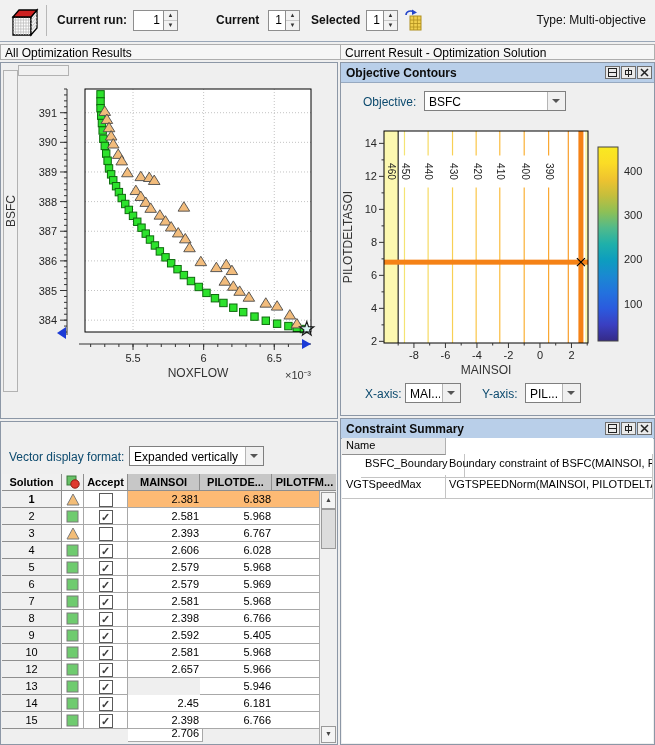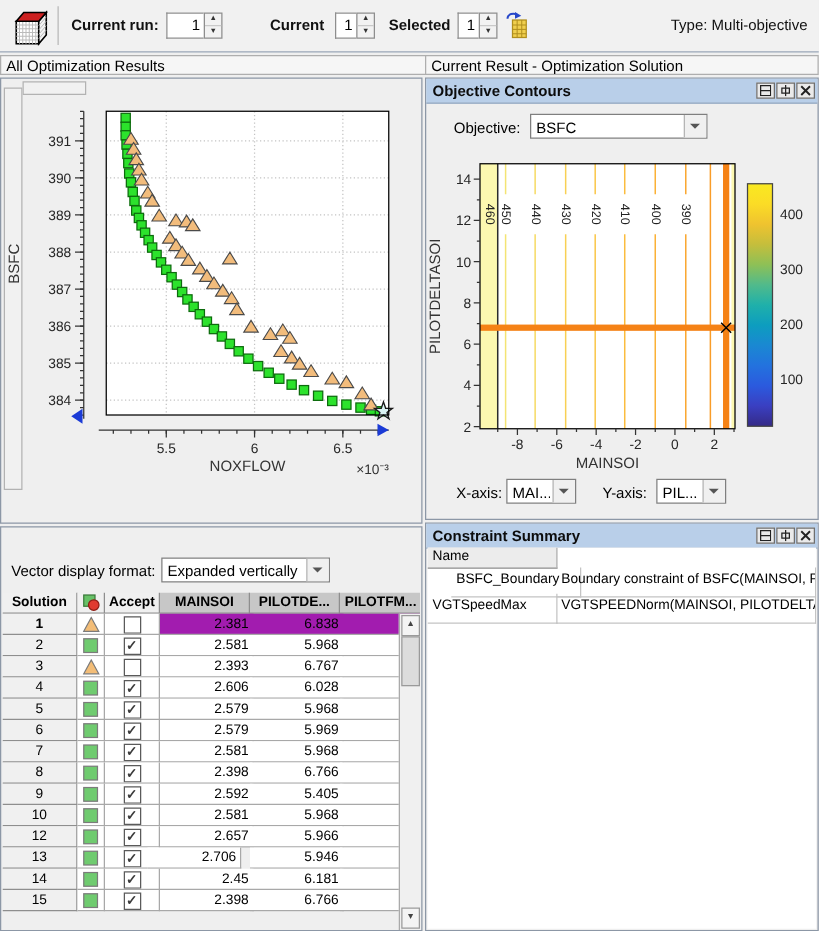--- a/index.html
+++ b/index.html
@@ -24,37 +24,37 @@
   .panel{position:absolute;border:1px solid #8c97a6;background:#efefef;box-sizing:border-box;}
   .panel-title{height:19px;background:#b9cfe9;border-bottom:1px solid #97a9c0;display:flex;align-items:center;padding-left:5px;font-size:12px;font-weight:bold;color:#0c0c0c;}
   .pt-btns{margin-left:auto;display:flex;gap:1px;padding-right:2px;}
   .pt-btn{width:15px;height:13px;background:#eaeaea;border:1px solid #6f6f6f;display:flex;align-items:center;justify-content:center;box-sizing:border-box;}
 
   
   .strip-v{position:absolute;left:2px;top:7px;width:13px;height:320px;background:#f1f1f1;border:1px solid #b2b2b2;}
   .strip-h{position:absolute;left:17px;top:2px;width:49px;height:9px;background:#f1f1f1;border:1px solid #b2b2b2;}
 
   
-  .field-row{position:absolute;font-size:12px;color:#000000;}
+  .field-row{position:absolute;font-size:12px;color:#0c4a6e;}
   .combo{position:absolute;background:#fff;border:1px solid #7f7f7f;height:20px;box-sizing:border-box;font-size:12px;color:#000;}
   .combo .cval{position:absolute;left:4px;top:3px;white-space:nowrap;overflow:hidden;right:20px;}
   .combo .carr{position:absolute;right:0;top:0;bottom:0;width:17px;background:#f0f0f0;border-left:1px solid #b5b5b5;}
   .combo .carr:after{content:"";position:absolute;left:4px;top:7px;border:4px solid transparent;border-top-color:#555;}
 
   
   .res-table{position:absolute;left:1px;right:1px;top:33px;bottom:0;overflow:hidden;background:#efefef;}
   .rrow{position:relative;height:17px;white-space:nowrap;}
   .rcell{position:absolute;top:0;height:16px;border-right:1px solid #a8a8a8;border-bottom:1px solid #a8a8a8;font-size:11px;box-sizing:content-box;overflow:hidden;}
   .rcell.num{text-align:right;padding-right:3px;background:#fff;}
   .rcell.hdr{font-weight:bold;text-align:center;background:#f0f0f0;border-right:1px solid #8e8e8e;border-bottom:1px solid #8e8e8e;}
   .rcell.hdr.dark{background:#c7c7c7;}
   .rcell.sol{background:#f0f0f0;text-align:center;border-right:1px solid #8e8e8e;border-bottom:1px solid #8e8e8e;}
   .rcell.icon,.rcell.chk{background:#fff;text-align:center;}
   .rcell span.vtxt{position:relative;top:2px;}
-  .selrow .rcell.num{background:#a21caf;}
+  .selrow .rcell.num{background:#fdba74;}
   .checkbox{display:inline-block;width:12px;height:12px;border:1px solid #5a5a5a;background:#fff;margin-top:2px;font-size:11px;line-height:12px;color:#3c3c3c;font-weight:bold;}
   .vscroll{position:absolute;right:0;top:17px;bottom:0;width:16px;background:#f0f0f0;border-left:1px solid #aaa;}
   .sbtn{position:absolute;left:1px;width:13px;height:15px;background:#f4f4f4;border:1px solid #9a9a9a;text-align:center;font-size:7px;line-height:14px;color:#444;}
   .sthumb{position:absolute;left:1px;top:18px;width:13px;height:38px;background:#dcdcdc;border:1px solid #9a9a9a;}
 
   
   .ct-table{position:absolute;left:1px;right:1px;top:19px;bottom:1px;background:#fff;overflow:hidden;}
   .ct-hcell{position:absolute;top:0;height:15px;background:#ececec;border-right:1px solid #b0b0b0;border-bottom:1px solid #909090;font-size:11px;padding:1px 0 0 4px;box-sizing:content-box;}
   .ct-cell{position:absolute;height:20px;border-right:1px solid #c4c4c4;border-bottom:1px solid #c4c4c4;font-size:11px;padding:3px 0 0 4px;white-space:nowrap;overflow:hidden;box-sizing:content-box;}
 
@@ -432,21 +432,21 @@
             <span class="rcell num" style="left: 126px; width: 71px;"><span class="vtxt">2.657</span></span>
             <span class="rcell num" style="left: 198px; width: 71px;"><span class="vtxt">5.966</span></span>
             <span class="rcell num" style="left: 270px; width: 65px;"><span class="vtxt">0.0</span></span>
           </div>
           <div class="rrow">
             <span class="rcell sol" style="left: 0px; width: 59px;"><span class="vtxt">13</span></span>
             <span class="rcell icon" style="left: 60px; width: 21px;"><svg width="13" height="13" style="margin-top:2px">
                 <rect x="1" y="1" width="11" height="11" fill="#6fcb6f" stroke="#7b7b7b"></rect>
               </svg></span>
             <span class="rcell chk" style="left: 82px; width: 43px;"><span class="checkbox">✓</span></span>
-            <span class="rcell num" style="left: 116px; width: 71px;"><span class="vtxt">2.706</span></span>
+            <span class="rcell num" style="left: 126px; width: 71px; margin-top: 47px;"><span class="vtxt">2.706</span></span>
             <span class="rcell num" style="left: 198px; width: 71px;"><span class="vtxt">5.946</span></span>
             <span class="rcell num" style="left: 270px; width: 65px;"><span class="vtxt">0</span></span>
           </div>
           <div class="rrow">
             <span class="rcell sol" style="left: 0px; width: 59px;"><span class="vtxt">14</span></span>
             <span class="rcell icon" style="left: 60px; width: 21px;"><svg width="13" height="13" style="margin-top:2px">
                 <rect x="1" y="1" width="11" height="11" fill="#6fcb6f" stroke="#7b7b7b"></rect>
               </svg></span>
             <span class="rcell chk" style="left: 82px; width: 43px;"><span class="checkbox">✓</span></span>
             <span class="rcell num" style="left: 126px; width: 71px;"><span class="vtxt">2.45</span></span>

